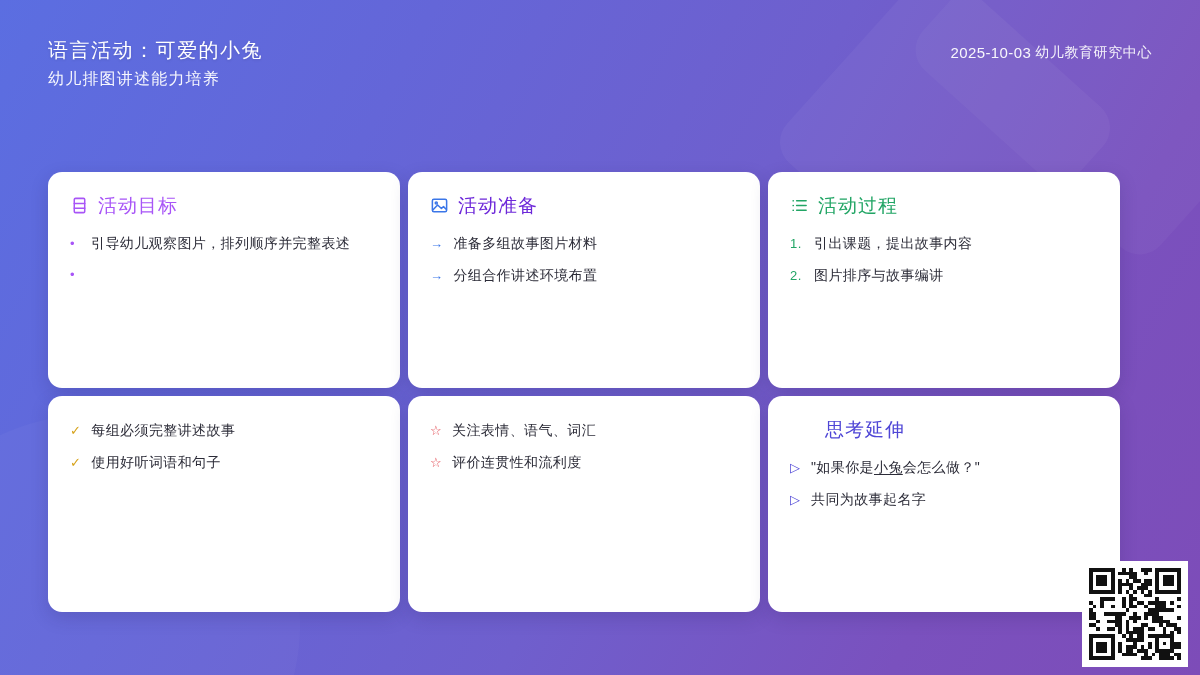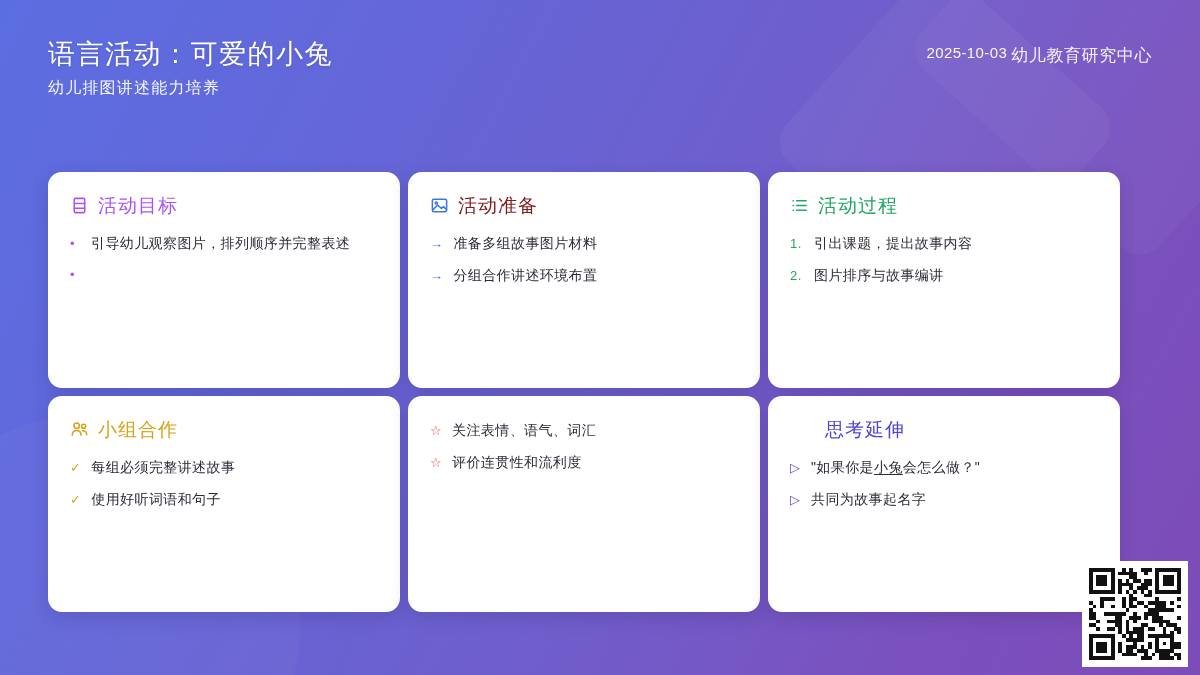--- a/index.html
+++ b/index.html
@@ -53,21 +53,21 @@
     height: 150px;
     box-sizing: border-box;
     padding: 38px 48px 0 48px;
     display: flex;
     justify-content: space-between;
     align-items: flex-start;
   }
   .header-left { display: flex; flex-direction: column; }
   .slide-title {
     color: #ffffff;
-    font-size: 27px;
+    font-size: 20px;
     font-weight: 400;
     letter-spacing: 1.5px;
     line-height: 1.25;
     margin: 0 0 6px 0;
     text-shadow: 0 1px 3px rgba(0,0,0,0.12);
   }
   .slide-subtitle {
     color: rgba(255,255,255,0.95);
     font-size: 16px;
     font-weight: 400;
@@ -82,21 +82,21 @@
     gap: 4px;
     padding-top: 6px;
   }
   .header-date {
     color: rgba(255,255,255,0.95);
     font-size: 15px;
     letter-spacing: 0.4px;
   }
   .header-org {
     color: rgba(255,255,255,0.92);
-    font-size: 17px;
+    font-size: 14px;
     letter-spacing: 0.6px;
   }
 
   
   .grid {
     position: absolute;
     left: 48px;
     top: 172px;
     width: 1104px;
     display: grid;
@@ -223,21 +223,21 @@
       </div>
       <div class="card">
         <div class="card-head">
           <span class="card-icon">
             <svg width="19" height="19" viewBox="0 0 20 20">
               <rect x="2.5" y="3.5" width="15" height="13" rx="1.6" stroke="#3b76e8" fill="none" stroke-width="1.6" stroke-linecap="round" stroke-linejoin="round"></rect>
               <circle cx="6.6" cy="7.4" r="1.1" stroke="#3b76e8" fill="none" stroke-width="1.6" stroke-linecap="round" stroke-linejoin="round"></circle>
               <path d="M3.2 14.5 L8 9.4 L12 13.2 L14.2 11.2 L17 14" stroke="#3b76e8" fill="none" stroke-width="1.6" stroke-linecap="round" stroke-linejoin="round"></path>
             </svg>
           </span>
-          <span class="card-title" style="color: #7f1d1d; text-align: right;">活动准备</span>
+          <span class="card-title" style="color: #6d28d9; text-align: right;">活动准备</span>
         </div>
         <ul class="card-list">
           <li>
             <span class="li-marker" style="color: rgb(59, 118, 232);">→</span>
             <span class="li-text">准备多组故事图片材料</span>
           </li>
           <li>
             <span class="li-marker" style="color: rgb(59, 118, 232);">→</span>
             <span class="li-text">分组合作讲述环境布置</span>
           </li>
@@ -262,31 +262,20 @@
             <span class="li-marker num" style="color: rgb(34, 165, 101);">1.</span>
             <span class="li-text">引出课题，提出故事内容</span>
           </li>
           <li>
             <span class="li-marker num" style="color: rgb(34, 165, 101);">2.</span>
             <span class="li-text">图片排序与故事编讲</span>
           </li>
         </ul>
       </div>
       <div class="card">
-        <div class="card-head">
-          <span class="card-icon">
-            <svg width="19" height="19" viewBox="0 0 20 20">
-              <circle cx="7" cy="6" r="2.9" stroke="#d6a21a" fill="none" stroke-width="1.6" stroke-linecap="round" stroke-linejoin="round"></circle>
-              <circle cx="14.3" cy="6.6" r="2.2" stroke="#d6a21a" fill="none" stroke-width="1.6" stroke-linecap="round" stroke-linejoin="round"></circle>
-              <path d="M2.4 16 C2.4 12.6 4.6 11 7 11 C9.4 11 11.6 12.6 11.6 16" stroke="#d6a21a" fill="none" stroke-width="1.6" stroke-linecap="round" stroke-linejoin="round"></path>
-              <path d="M13.2 11.2 C15.6 11.2 17.6 12.5 17.6 15.4" stroke="#d6a21a" fill="none" stroke-width="1.6" stroke-linecap="round" stroke-linejoin="round"></path>
-            </svg>
-          </span>
-          <span class="card-title" style="color: rgb(214, 162, 26);">小组合作</span>
-        </div>
         <ul class="card-list">
           <li>
             <span class="li-marker" style="color: rgb(214, 162, 26);">✓</span>
             <span class="li-text">每组必须完整讲述故事</span>
           </li>
           <li>
             <span class="li-marker" style="color: rgb(214, 162, 26);">✓</span>
             <span class="li-text">使用好听词语和句子</span>
           </li>
         </ul>

